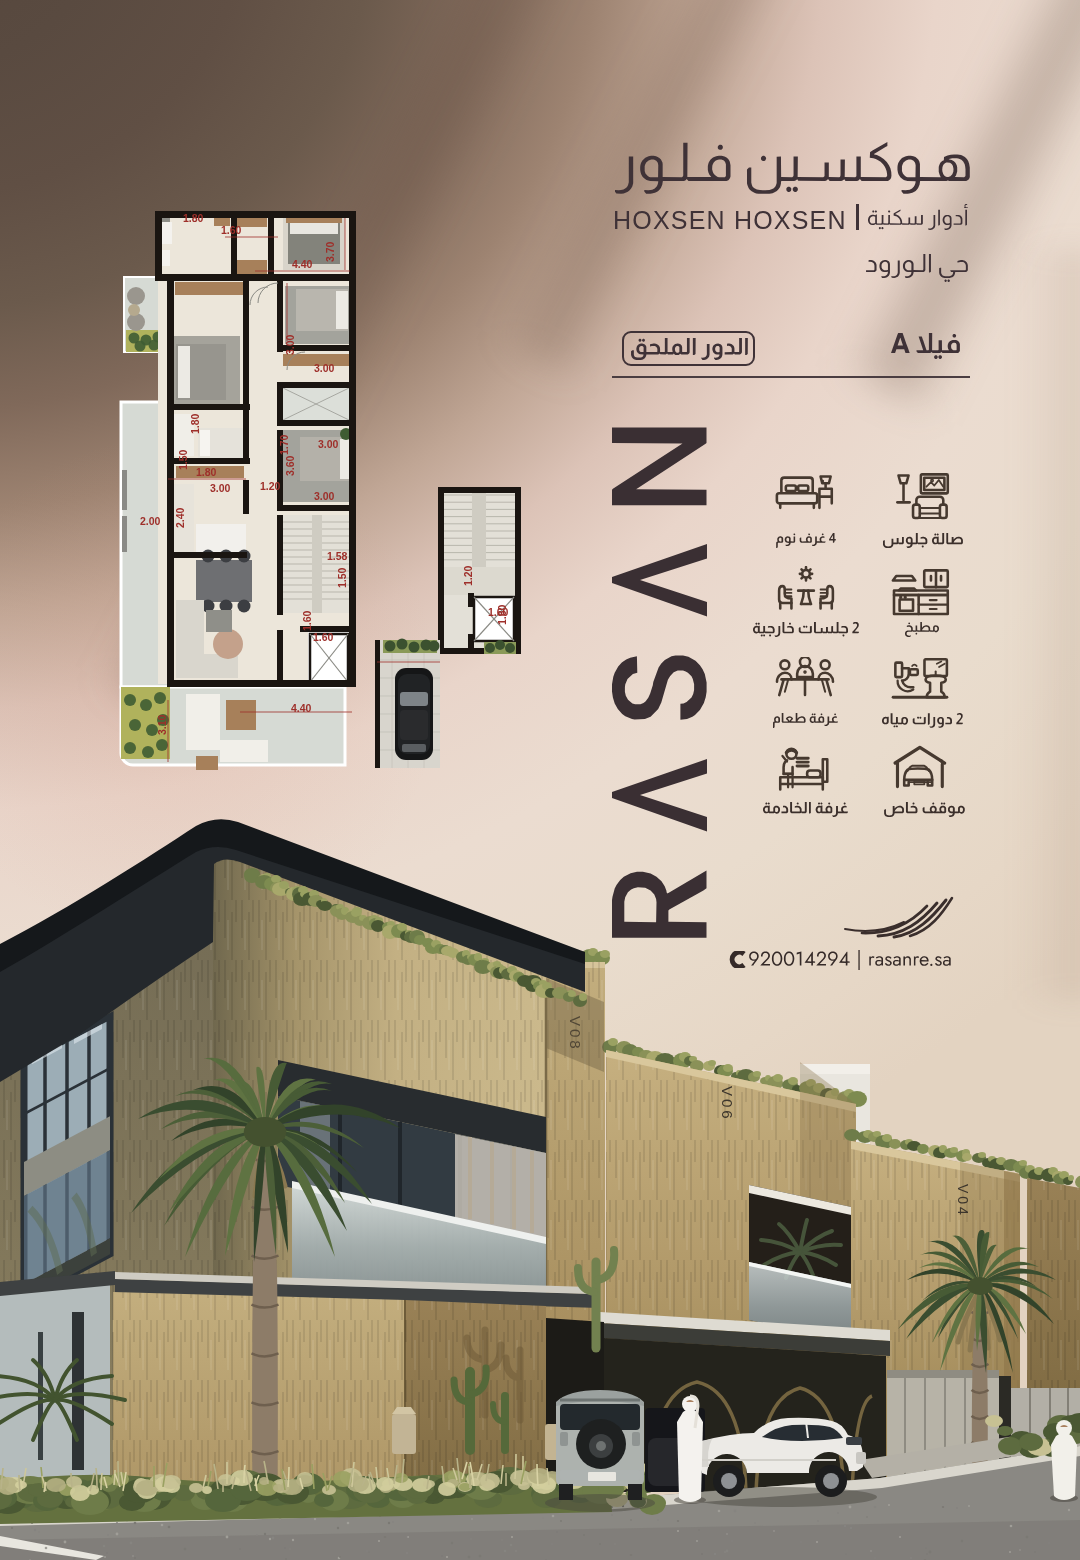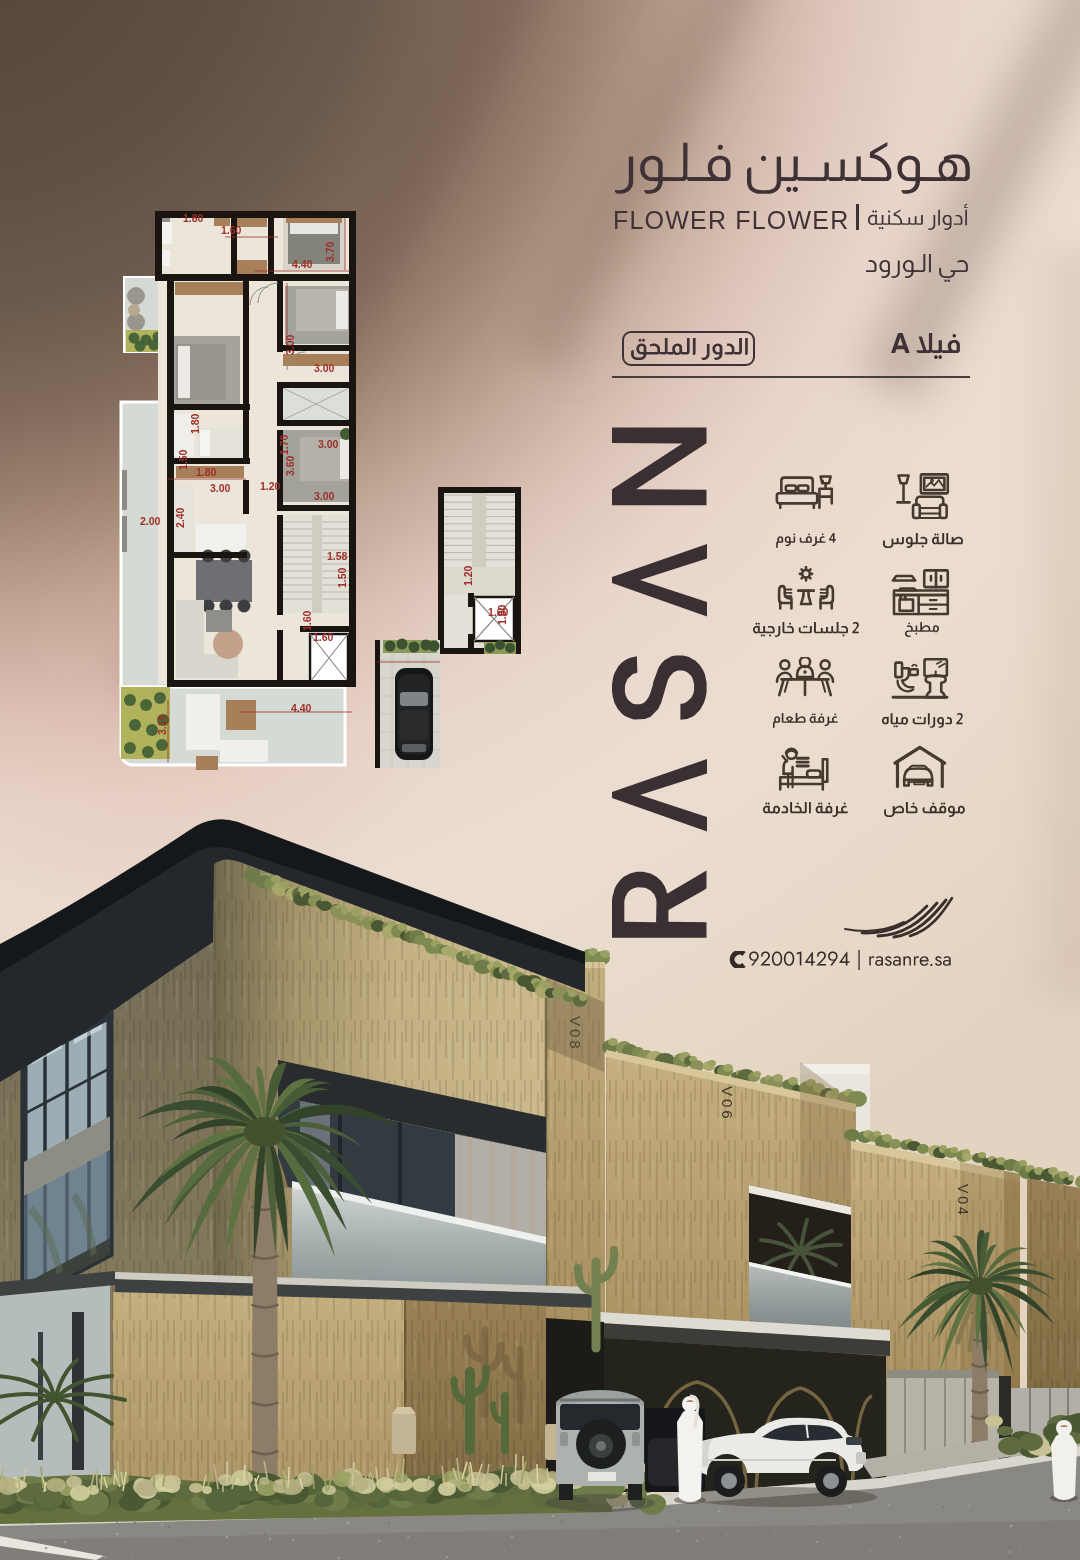--- a/index.html
+++ b/index.html
@@ -9,21 +9,21 @@
 background:
  radial-gradient(150% 92% at -6% -5%, #55463c 0%, #594a40 10%, #604f44 19%, #6b5a4c 27%, #80695a 34%, #9d8371 41%, #c0a695 48%, #dcc3b7 55%, #e9d5ca 62%, #ebdcd0 72%, #e9dccd 82%, #e6d7c6 93%, #e3d3c1 100%);"></div>
 <div class="abs" style="left:-80px;top:430px;width:520px;height:520px;background:radial-gradient(closest-side, rgba(215,155,135,0.20), rgba(215,155,135,0))"></div>
 <div class="abs" style="left:300px;top:-150px;width:95px;height:900px;background:linear-gradient(90deg,rgba(120,95,80,0),rgba(105,84,70,0.38),rgba(120,95,80,0));transform:rotate(27deg);filter:blur(18px)"></div>
 <div class="abs" style="left:620px;top:-170px;width:95px;height:560px;background:linear-gradient(90deg,rgba(120,95,80,0),rgba(112,88,74,0.30),rgba(120,95,80,0));transform:rotate(27deg);filter:blur(17px)"></div>
 <div class="abs" style="left:960px;top:-140px;width:110px;height:560px;background:linear-gradient(90deg,rgba(120,95,80,0),rgba(105,82,68,0.34),rgba(120,95,80,0));transform:rotate(27deg);filter:blur(18px)"></div>
 <div class="abs" style="left:1020px;top:250px;width:70px;height:750px;background:linear-gradient(90deg,rgba(150,120,100,0),rgba(150,118,98,0.18));filter:blur(14px)"></div>
 <svg style="position:absolute;left:615px;top:142px" width="355" height="52" viewBox="0 0 355.3 52.0">
     <path d="M179.7 44.8 178.9 45.2 178.3 45.8 177.9 46.6 177.9 47.9 178.1 48.5 178.7 49.3 179.9 49.9 181.0 49.9 181.6 49.7 182.4 49.1 183.0 47.9 183.0 46.8 182.6 45.8 182.0 45.2 181.2 44.8ZM173.3 44.8 172.7 45.0 171.7 46.0 171.5 46.4 171.5 48.3 172.5 49.5 173.3 49.9 174.4 49.9 175.4 49.5 176.0 48.9 176.4 48.1 176.4 46.6 176.2 46.0 175.4 45.2 174.6 44.8ZM18.2 14.4 13.8 14.4 13.8 40.2 13.0 43.3 12.0 45.0 10.9 46.0 8.5 47.5 6.0 48.1 3.7 48.3 0.0 48.1 0.0 49.7 1.4 51.6 6.2 51.8 8.7 51.4 11.1 50.6 12.8 49.7 14.4 48.5 16.1 46.6 17.3 44.4 18.2 41.3ZM148.2 13.8 147.5 14.0 146.5 14.9 146.1 15.7 146.1 17.1 146.5 18.0 147.1 18.6 148.0 19.0 149.4 19.0 150.4 18.4 151.0 17.3 151.3 16.3 150.8 15.1 150.0 14.2 149.2 13.8ZM353.5 19.0 352.2 16.9 350.2 14.9 347.5 13.4 346.3 13.0 342.7 12.4 339.4 12.4 336.1 12.8 332.8 13.6 329.3 15.1 329.1 18.2 327.5 19.0 325.8 20.6 325.0 21.9 324.2 24.1 324.0 25.2 324.0 29.7 324.8 32.6 326.0 35.3 305.2 35.1 305.2 21.9 304.6 19.4 303.5 17.5 301.9 15.9 300.7 15.1 298.6 14.2 296.1 13.8 293.6 13.8 291.2 14.2 289.9 14.7 287.2 16.1 285.0 18.4 283.5 21.0 282.9 23.3 282.7 25.0 282.7 27.7 283.1 30.3 283.7 32.2 284.6 33.8 285.8 35.5 287.7 37.1 289.1 38.0 290.7 38.6 292.8 39.0 300.9 39.2 300.7 41.1 300.0 43.1 299.2 44.6 297.3 46.4 294.9 47.7 293.0 48.1 290.7 48.3 286.8 48.1 286.8 49.5 288.7 51.8 292.8 51.8 294.5 51.6 297.6 50.8 299.6 49.7 300.9 48.9 302.7 47.0 303.5 45.8 304.8 42.7 305.4 39.0 331.8 39.0 333.0 38.6 334.7 39.0 351.4 39.0 352.0 38.8 353.7 37.8 354.7 36.3 355.1 35.1 355.1 25.6 354.5 21.9ZM332.8 20.4 335.3 20.8 336.3 21.5 337.2 22.3 338.2 23.9 338.8 27.0 338.6 29.7 337.6 32.2 335.7 34.3 333.7 35.1 332.4 35.1 331.2 34.7 329.5 33.4 328.5 32.0 327.7 29.5 327.5 27.7 327.7 25.4 328.1 23.9 328.7 22.7 330.2 21.3 331.6 20.6ZM291.2 18.4 293.8 17.5 295.9 17.5 296.9 17.7 298.8 18.8 300.0 20.2 300.4 21.0 300.9 23.3 300.7 35.3 293.0 35.3 291.8 34.9 290.3 34.0 288.9 32.6 288.1 31.4 287.2 28.9 287.2 24.3 287.7 22.7 288.7 20.6ZM334.3 16.9 337.6 16.3 342.1 16.3 343.6 16.5 345.0 16.9 346.7 17.7 348.5 19.4 350.0 22.3 350.4 23.9 350.8 27.2 350.8 33.6 350.6 34.3 349.8 35.1 349.3 35.3 340.1 35.1 341.3 33.4 342.5 29.5 342.5 25.4 342.1 23.5 341.3 21.7 340.5 20.4 339.2 19.2 337.0 18.0 333.9 17.3ZM104.8 2.7 104.2 2.9 103.2 3.9 102.8 5.0 103.0 6.4 103.6 7.2 104.8 7.8 106.1 7.8 106.9 7.4 107.5 6.8 107.9 6.0 107.9 4.5 107.5 3.7 106.9 3.1 105.9 2.7ZM114.9 19.8 114.3 18.4 113.3 16.9 111.6 15.5 109.6 14.4 106.7 13.8 104.0 13.8 101.3 14.2 98.6 15.3 97.4 16.1 95.5 17.7 94.5 19.2 93.7 20.8 93.1 22.9 92.9 24.1 92.9 27.9 93.5 30.5 94.5 32.8 96.4 35.1 72.4 35.1 72.6 0.8 68.3 0.8 68.3 33.4 67.9 34.5 66.9 35.3 47.7 35.1 47.7 21.9 47.5 20.6 47.0 19.4 46.0 17.5 44.4 15.9 42.7 14.9 41.1 14.2 38.6 13.8 36.1 13.8 33.6 14.2 30.3 15.7 27.4 18.4 26.0 21.0 25.4 23.3 25.2 25.0 25.2 27.7 25.6 30.3 26.2 32.2 27.4 34.5 28.3 35.5 30.1 37.1 31.6 38.0 33.2 38.6 35.3 39.0 43.3 39.2 43.1 41.1 42.5 43.1 41.7 44.6 39.8 46.4 37.3 47.7 35.5 48.1 33.2 48.3 29.3 48.1 29.3 49.5 31.2 51.8 35.3 51.8 36.9 51.6 40.0 50.8 42.1 49.7 43.3 48.9 45.2 47.0 46.0 45.8 47.3 42.7 47.9 39.0 68.9 39.0 70.4 38.4 71.8 37.1 73.5 39.0 111.6 39.0 112.9 38.6 113.5 38.2 114.7 36.7 115.3 35.5 115.6 34.5 115.6 23.3ZM100.9 18.6 103.0 17.7 104.2 17.5 106.5 17.5 108.3 18.2 109.0 18.6 110.2 20.0 111.0 22.3 111.0 34.0 110.2 35.1 109.8 35.3 104.2 35.3 102.8 34.9 100.9 33.8 99.0 32.0 98.0 30.3 97.2 27.2 97.4 23.7 98.0 21.9 99.0 20.2ZM33.6 18.4 36.3 17.5 38.4 17.5 39.4 17.7 41.3 18.8 42.5 20.2 42.9 21.0 43.3 23.3 43.1 35.3 35.5 35.3 34.3 34.9 32.8 34.0 31.4 32.6 30.5 31.4 29.7 28.9 29.7 24.3 30.1 22.7 31.2 20.6ZM272.6 0.0 257.7 8.5 255.9 9.7 255.3 9.9 255.0 15.7 258.6 16.3 261.0 17.1 263.3 18.2 265.8 19.8 268.5 22.5 269.9 24.6 270.9 26.6 271.8 29.1 272.2 31.2 272.4 33.2 272.2 34.3 271.1 35.3 246.0 35.1 246.0 14.4 241.6 14.4 241.6 34.0 241.4 34.5 240.4 35.3 229.9 34.9 230.1 17.5 225.7 17.5 225.7 33.2 225.3 34.7 224.5 35.3 214.0 35.1 214.0 20.6 209.7 20.6 209.7 34.0 209.4 34.5 208.4 35.3 182.8 35.1 183.0 14.4 178.7 14.4 178.7 33.4 178.3 34.5 177.3 35.3 166.3 35.1 166.1 14.4 161.8 14.7 161.8 40.9 161.2 43.1 160.5 44.4 158.9 46.2 157.4 47.0 154.6 47.9 150.2 48.3 148.0 48.3 145.1 48.1 142.0 47.5 139.1 46.0 137.6 44.4 137.0 43.1 136.4 40.4 136.4 25.6 134.1 25.6 132.1 27.4 132.1 41.3 132.5 43.1 133.7 46.0 134.7 47.5 136.8 49.3 139.5 50.8 141.3 51.4 143.6 51.8 154.6 51.8 157.7 51.2 159.7 50.3 162.0 48.9 163.6 47.3 164.9 45.4 165.5 44.0 166.1 41.5 166.1 40.0 166.5 39.0 179.3 39.0 180.8 38.4 182.4 37.3 183.4 38.8 210.3 39.0 212.1 38.2 213.2 37.1 214.8 39.0 226.4 39.0 227.8 38.4 229.5 37.3 230.7 39.0 242.3 39.0 243.7 38.4 245.1 37.1 246.8 39.0 273.0 39.0 274.0 38.6 275.5 37.3 276.3 35.9 276.7 33.8 276.5 30.1 275.7 26.6 274.2 23.3 272.0 20.0 268.9 16.9 265.6 14.7 262.1 13.0 259.6 12.4 259.2 12.0 271.1 4.7 272.2 4.3 272.6 3.9Z" fill="#3f3237" fill-rule="evenodd" fill-opacity="1"></path>
   </svg>
-<div class="abs" style="left:613px;top:206px;white-space:nowrap;color:#3f3237;font-size:25px;letter-spacing:1.2px;font-weight:400">FLOWER FLOWER</div>
+<div class="abs" style="left:613px;top:206px;white-space:nowrap;color:#3f3237;font-size:25px;letter-spacing:1.2px;font-weight:400">HOXSEN HOXSEN</div>
 <div class="abs" style="left:856px;top:204px;width:2.5px;height:26px;background:#3f3237"></div>
 <svg style="position:absolute;left:868px;top:204px" width="100" height="26" viewBox="0 0 100.1 26.0">
     <path d="M14.1 23.1 13.8 23.3 13.6 23.5 13.4 23.9 13.4 24.4 13.5 24.6 13.7 24.9 14.2 25.2 14.6 25.2 14.9 25.1 15.2 24.9 15.5 24.4 15.5 24.0 15.3 23.5 15.0 23.3 14.7 23.1ZM11.6 23.1 11.4 23.2 11.0 23.6 10.9 23.8 10.9 24.5 11.3 25.0 11.6 25.2 12.0 25.2 12.4 25.0 12.7 24.8 12.8 24.4 12.8 23.9 12.8 23.6 12.4 23.3 12.1 23.1ZM67.3 11.1 65.6 11.1 65.6 21.3 65.2 22.6 64.8 23.2 64.4 23.6 63.4 24.2 62.5 24.4 61.6 24.5 60.1 24.4 60.1 25.1 60.7 25.8 62.5 25.9 63.5 25.8 64.5 25.4 65.2 25.1 65.8 24.6 66.5 23.9 67.0 23.0 67.3 21.7ZM87.8 11.0 87.8 12.3 89.1 12.3 90.5 12.5 91.2 12.8 91.6 13.1 92.2 13.8 92.6 14.7 92.8 15.7 92.8 18.6 92.6 19.1 92.3 19.4 85.7 19.5 85.7 20.8 93.0 20.8 93.6 20.6 94.2 20.0 94.5 19.2 94.5 15.0 94.4 14.2 93.9 13.1 93.5 12.5 93.0 12.0 92.4 11.6 91.7 11.3 91.0 11.0 90.0 10.9 88.7 10.9 88.0 11.0ZM81.0 11.0 80.1 10.9 79.1 10.9 78.4 11.0 77.3 11.3 76.5 11.8 76.0 12.3 75.5 12.9 75.0 14.0 74.7 15.3 74.7 16.4 74.9 17.4 75.1 18.0 75.5 19.0 76.4 19.9 77.0 20.4 77.5 20.7 78.7 21.0 80.5 21.0 81.6 20.8 81.7 20.7 81.9 20.8 81.8 22.0 81.5 22.6 81.3 23.1 80.3 24.0 80.0 24.1 78.8 24.4 77.9 24.5 76.4 24.4 76.4 25.0 77.1 25.9 78.8 25.9 79.9 25.8 81.2 25.3 81.9 24.8 82.7 24.0 83.0 23.5 83.4 22.6 83.6 21.5 83.6 14.1 83.4 13.1 83.0 12.3 82.3 11.7 81.8 11.4ZM78.1 12.7 79.1 12.3 80.0 12.3 80.4 12.4 80.8 12.6 81.1 12.8 81.6 13.4 81.8 14.1 81.9 14.7 81.9 19.0 81.8 19.1 80.4 19.5 79.1 19.5 78.7 19.4 77.8 18.9 77.2 18.3 76.9 17.8 76.5 16.8 76.5 15.0 76.7 14.4 77.1 13.6ZM20.9 6.5 20.5 6.6 20.3 6.9 20.1 7.2 20.1 7.8 20.3 8.1 20.5 8.3 20.8 8.5 21.3 8.5 21.6 8.4 21.9 8.2 22.2 7.7 22.2 7.3 22.1 7.0 21.6 6.5 21.3 6.5ZM7.7 6.5 7.3 6.6 7.0 6.9 6.9 7.2 6.9 7.8 7.0 8.1 7.3 8.3 7.6 8.5 8.1 8.5 8.5 8.3 8.7 8.2 8.9 7.7 8.9 7.3 8.8 7.0 8.6 6.7 8.1 6.5ZM5.1 6.5 4.7 6.6 4.4 6.9 4.3 7.4 4.3 7.8 4.8 8.4 5.1 8.5 5.6 8.5 5.9 8.3 6.1 8.1 6.3 7.8 6.3 7.2 6.1 6.9 5.9 6.6 5.5 6.5ZM99.1 5.7 97.4 5.7 97.4 21.4 98.2 21.4 99.1 20.7ZM72.0 5.7 70.3 5.7 70.3 21.4 71.1 21.4 72.0 20.7ZM54.9 11.1 53.1 11.1 53.1 18.9 53.1 19.1 52.7 19.4 48.5 19.2 48.6 12.3 46.8 12.3 46.8 18.6 46.7 19.1 46.4 19.4 42.2 19.3 42.2 13.6 40.5 13.6 40.5 18.9 40.1 19.3 40.0 19.4 34.1 19.3 34.2 18.2 33.9 16.5 33.4 15.1 32.6 13.7 31.1 12.1 30.4 11.6 28.9 10.8 28.4 10.5 27.4 10.3 27.2 10.1 32.0 7.3 32.4 7.1 32.5 6.9 32.5 5.4 26.7 8.7 25.9 9.2 25.7 9.3 25.6 11.6 27.0 11.9 28.0 12.2 28.9 12.6 29.8 13.2 30.9 14.3 31.5 15.1 31.9 15.9 32.2 16.9 32.4 17.7 32.5 18.6 32.4 19.0 32.0 19.4 21.9 19.3 22.0 11.1 20.3 11.1 20.3 18.6 20.1 19.1 19.7 19.4 15.4 19.3 15.5 11.1 13.7 11.1 13.7 18.6 13.6 19.1 13.2 19.4 9.3 19.4 8.9 18.9 8.9 10.5 8.1 10.5 7.3 11.2 7.0 11.3 6.5 11.0 5.5 10.8 4.2 10.8 3.2 11.0 2.8 11.2 2.1 11.6 1.3 12.3 0.5 13.6 0.1 14.9 0.0 15.5 0.0 16.5 0.2 17.5 0.4 18.2 0.8 19.1 1.3 19.7 1.7 20.1 2.3 20.5 2.9 20.8 4.0 21.1 5.2 21.1 5.6 21.0 6.6 20.7 7.5 20.1 7.9 20.5 8.7 20.8 14.0 20.8 14.6 20.6 15.2 20.2 15.6 20.8 20.5 20.8 21.1 20.6 21.7 20.2 22.2 20.8 32.6 20.8 33.4 20.5 33.8 20.1 34.4 20.8 40.7 20.8 41.5 20.5 41.9 20.1 42.6 20.8 47.1 20.8 47.7 20.6 48.2 20.1 48.9 20.8 53.4 20.8 54.2 20.4 54.6 19.9 54.9 19.4ZM4.7 12.3 5.8 12.3 6.7 12.5 7.2 12.8 7.2 18.9 7.0 19.1 6.5 19.3 5.3 19.6 4.3 19.6 3.6 19.5 3.1 19.2 2.4 18.5 2.0 17.7 1.8 16.9 1.8 15.2 2.2 14.1 2.6 13.5 3.5 12.7ZM99.3 0.2 98.7 0.0 97.9 0.0 97.6 0.1 97.0 0.5 96.6 1.3 96.6 2.4 97.0 3.2 96.1 3.3 96.1 4.0 99.6 4.0 99.9 3.7 100.0 3.3 98.5 3.3 98.2 3.2 97.6 2.7 97.5 2.4 97.5 1.6 97.5 1.4 98.1 0.9 99.3 1.0Z" fill="#3f3237" fill-rule="evenodd" fill-opacity="1"></path>
   </svg>
 <svg style="position:absolute;left:866px;top:254px" width="102" height="28" viewBox="0 0 101.9 28.0">
     <path d="M82.4 25.5 82.1 25.6 81.5 26.2 81.4 26.4 81.4 26.9 81.5 27.2 81.9 27.7 82.4 27.9 82.9 27.9 83.3 27.7 83.6 27.4 83.8 27.0 83.8 26.4 83.6 26.0 83.3 25.7 82.8 25.5ZM79.3 25.5 78.9 25.7 78.6 26.0 78.4 26.4 78.4 27.1 78.9 27.7 79.3 27.9 79.8 27.9 80.1 27.8 80.6 27.3 80.7 27.1 80.7 26.3 80.2 25.7 79.8 25.5ZM33.7 6.4 31.7 6.4 31.7 18.5 31.3 20.0 30.8 20.7 30.3 21.2 29.2 21.9 28.0 22.2 26.9 22.3 25.2 22.2 25.2 23.0 25.9 23.8 28.1 23.9 29.3 23.7 30.4 23.3 31.2 23.0 32.0 22.4 32.7 21.5 33.3 20.4 33.7 19.0ZM101.3 9.5 100.8 8.4 99.8 7.4 98.9 6.8 98.0 6.4 96.4 6.1 94.9 6.1 92.9 6.4 91.4 6.9 91.4 8.4 91.8 8.4 94.2 7.9 96.4 7.9 97.2 8.1 98.0 8.5 99.0 9.5 99.4 10.2 99.7 11.1 99.8 11.8 99.8 15.4 99.6 15.9 99.2 16.2 84.3 16.2 84.3 17.0 85.1 17.9 87.1 18.1 86.9 19.4 86.6 20.2 86.2 20.7 85.4 21.5 84.1 22.0 83.0 22.2 81.6 22.3 79.2 22.2 78.1 22.0 77.2 21.7 76.6 21.4 75.8 20.5 75.3 19.5 75.1 18.4 75.1 13.7 74.0 13.7 73.1 14.3 73.1 18.8 73.4 20.3 74.1 21.6 75.2 22.7 76.5 23.4 78.5 23.9 83.6 23.9 85.1 23.6 86.2 23.2 87.0 22.7 88.0 21.7 88.4 21.1 88.8 20.1 89.2 17.9 100.1 17.9 100.8 17.6 101.4 17.0 101.8 16.1 101.8 11.4 101.6 10.4ZM20.8 6.3 19.8 6.1 18.5 6.1 17.7 6.2 16.5 6.6 15.5 7.2 14.8 7.8 14.2 8.5 13.7 9.8 13.4 11.3 13.4 12.7 13.6 13.9 13.8 14.5 14.3 15.7 15.3 16.9 16.1 17.4 16.7 17.7 18.0 18.1 20.2 18.1 21.5 17.8 21.6 17.7 21.9 17.8 21.7 19.3 21.4 20.1 21.1 20.5 20.0 21.6 19.6 21.8 18.2 22.2 17.1 22.3 15.3 22.2 15.3 22.9 16.2 23.9 18.2 23.9 19.5 23.7 21.0 23.2 21.9 22.6 22.8 21.7 23.2 21.1 23.6 20.1 23.9 18.7 23.9 9.9 23.6 8.7 23.2 7.8 22.4 7.1 21.8 6.7ZM17.3 8.2 18.6 7.8 19.6 7.8 20.1 7.9 20.5 8.1 20.9 8.4 21.5 9.1 21.8 9.9 21.9 10.7 21.9 15.7 21.7 15.9 20.1 16.3 18.6 16.3 18.1 16.2 17.0 15.6 16.3 14.9 15.9 14.3 15.5 13.2 15.5 11.0 15.7 10.3 16.2 9.3ZM2.5 6.3 2.5 7.8 4.1 7.8 5.7 8.0 6.6 8.4 7.0 8.7 7.8 9.6 8.2 10.7 8.4 11.8 8.4 15.3 8.2 15.9 7.8 16.2 0.0 16.3 0.0 17.9 8.7 17.9 9.4 17.6 10.1 17.0 10.5 16.0 10.5 11.0 10.3 10.1 9.7 8.7 9.2 8.0 8.6 7.5 7.9 7.0 7.2 6.6 6.3 6.3 5.1 6.1 3.6 6.1 2.7 6.2ZM64.9 0.0 62.9 0.0 62.9 18.6 63.8 18.6 64.9 17.7ZM59.3 0.0 57.3 0.0 57.3 15.3 57.1 15.8 56.6 16.2 47.5 16.1 47.5 9.9 47.4 9.3 47.2 8.7 46.7 7.8 45.9 7.1 45.1 6.6 44.4 6.3 43.2 6.1 42.0 6.1 40.9 6.3 39.3 7.0 38.0 8.2 37.3 9.5 37.0 10.6 36.9 11.3 36.9 12.6 37.1 13.9 37.4 14.7 38.0 15.8 38.4 16.3 39.2 17.1 39.9 17.4 40.7 17.7 41.7 17.9 45.4 18.0 45.2 19.3 44.9 20.2 44.7 20.5 43.5 21.6 42.6 22.0 41.8 22.2 40.7 22.3 38.9 22.2 38.9 22.9 39.7 23.9 41.7 23.9 42.9 23.7 43.9 23.4 45.4 22.6 46.3 21.7 47.0 20.5 47.4 19.3 47.6 17.9 57.5 17.9 58.0 17.7 58.9 17.0 59.3 16.0ZM40.9 8.2 42.1 7.8 43.1 7.8 43.6 7.9 44.5 8.4 45.1 9.1 45.2 9.5 45.4 10.6 45.3 16.2 41.8 16.2 41.2 16.0 40.5 15.6 39.8 14.9 39.4 14.3 39.0 13.2 39.0 11.0 39.2 10.3 39.7 9.3Z" fill="#3f3237" fill-rule="evenodd" fill-opacity="1"></path>
   </svg>
 <div class="abs" style="left:622px;top:331px;width:129px;height:31px;border:2.5px solid #3f3237;border-radius:9px"></div>
 <svg style="position:absolute;left:631px;top:338px" width="117" height="22" viewBox="0 0 116.9 22.0">
     <path d="M78.5 5.9 75.8 5.9 75.8 16.2 75.6 17.2 75.0 18.3 74.3 19.0 73.9 19.2 72.7 19.6 71.6 19.7 70.3 19.5 70.3 20.5 71.4 21.9 73.0 21.9 74.1 21.7 75.1 21.4 75.8 21.0 76.5 20.6 77.4 19.6 78.0 18.7 78.2 18.0 78.5 16.6ZM87.9 5.7 87.2 5.6 85.4 5.7 84.5 5.9 83.7 6.4 82.4 7.5 82.1 8.1 81.7 8.9 81.4 9.8 81.3 11.1 81.4 12.1 81.7 13.1 82.3 14.4 83.5 15.6 83.8 15.9 84.7 16.3 85.8 16.6 87.4 16.6 88.5 16.4 88.4 17.1 88.1 18.0 87.2 19.0 86.8 19.2 85.6 19.6 84.5 19.7 83.0 19.6 83.0 20.4 84.1 21.8 84.3 21.9 85.9 21.9 86.5 21.8 87.7 21.5 89.0 20.8 90.2 19.7 90.9 18.5 91.2 17.6 91.4 15.9 91.4 9.8 91.2 8.5 90.6 7.3 89.9 6.6 88.8 5.9ZM85.6 8.1 86.1 7.9 87.1 7.9 87.6 8.1 88.4 9.0 88.6 9.8 88.5 14.0 87.6 14.3 86.4 14.3 85.8 14.1 85.3 13.8 84.6 13.1 84.3 12.4 84.1 11.5 84.1 10.5 84.2 9.9 84.4 9.4 84.8 8.7ZM12.2 0.8 11.4 1.2 11.0 1.9 11.0 2.7 11.2 3.0 11.7 3.5 12.2 3.7 12.7 3.7 13.2 3.5 13.7 3.1 13.8 2.8 13.9 2.1 13.7 1.4 13.2 1.0 12.8 0.8ZM8.6 0.8 8.1 1.1 7.7 1.4 7.5 1.8 7.5 2.4 7.7 3.1 8.1 3.5 8.7 3.7 9.2 3.7 9.7 3.5 10.2 3.0 10.4 2.6 10.4 2.0 10.2 1.5 9.7 1.0 9.2 0.8ZM116.8 0.0 114.1 0.0 114.1 17.0 115.4 17.0 116.7 16.0ZM110.9 0.0 108.1 0.0 108.1 13.7 107.8 14.1 103.4 14.0 103.4 10.4 103.1 9.0 102.9 8.5 102.5 7.8 102.1 7.4 101.3 6.7 100.8 6.3 99.4 5.8 98.4 5.6 96.9 5.6 96.0 5.8 96.0 7.9 97.5 7.8 98.4 8.0 99.2 8.3 99.9 9.0 100.5 10.0 100.7 10.7 100.7 13.8 100.4 14.1 93.6 14.2 93.6 16.4 101.5 16.4 102.0 16.2 103.0 15.5 103.8 16.4 108.8 16.4 109.7 16.1 110.4 15.3 110.7 14.8 110.9 14.0ZM64.6 0.0 61.8 0.0 61.8 17.0 63.2 17.0 64.5 16.0ZM58.6 0.0 55.9 0.0 55.9 13.7 55.5 14.1 51.5 14.1 51.1 13.7 51.1 9.0 50.8 8.1 50.6 7.5 49.7 6.6 48.8 6.0 48.0 5.8 46.6 5.6 45.4 5.7 44.2 6.0 43.1 6.7 42.0 7.9 41.4 9.0 41.2 10.5 41.2 11.8 41.6 14.1 36.5 14.0 36.5 0.0 33.8 0.0 33.8 13.7 33.4 14.1 29.0 14.0 29.0 10.8 28.9 10.1 28.7 9.1 28.2 8.2 27.7 7.5 27.1 7.0 26.4 6.5 25.5 6.0 24.8 5.8 23.6 5.6 22.3 5.6 21.5 5.7 20.0 5.9 19.0 6.3 19.0 8.4 19.2 8.4 20.7 8.1 22.5 7.9 23.7 8.1 24.2 8.2 24.8 8.6 25.7 9.5 26.1 10.2 26.3 11.0 26.3 13.7 26.2 13.8 25.9 14.1 15.3 14.0 15.3 9.0 15.1 8.2 14.7 7.5 13.8 6.5 12.8 5.9 11.9 5.7 11.2 5.6 10.0 5.6 9.0 5.8 7.9 6.2 7.1 6.7 6.2 7.7 5.7 8.7 5.3 10.2 5.3 11.4 5.4 12.2 5.8 13.4 6.1 14.1 6.6 14.7 7.5 15.6 8.2 16.0 9.2 16.3 12.5 16.6 12.3 17.4 11.9 18.3 11.3 18.9 10.6 19.2 9.7 19.5 9.0 19.6 6.3 19.6 5.0 19.3 4.2 19.0 3.5 18.4 3.1 17.8 2.8 16.6 2.8 12.2 1.3 12.2 0.0 13.3 0.0 16.9 0.3 18.1 0.8 19.2 1.4 20.0 2.2 20.8 2.9 21.2 4.3 21.7 5.4 21.9 9.9 21.9 10.9 21.7 12.0 21.4 12.5 21.1 13.4 20.5 14.1 19.8 14.8 18.6 15.2 17.5 15.3 16.4 27.1 16.4 27.6 16.2 28.6 15.5 29.2 16.3 34.5 16.4 35.4 16.1 36.1 15.5 36.9 16.4 42.0 16.4 42.7 15.6 43.6 16.4 44.4 16.9 45.5 17.1 46.6 17.1 47.6 16.9 48.6 16.2 48.9 15.9 49.1 15.7 49.5 16.1 50.4 16.4 56.6 16.4 57.0 16.3 57.5 16.1 58.2 15.3 58.5 14.8 58.6 14.0ZM46.0 7.9 46.9 7.9 47.5 8.2 48.1 8.7 48.3 9.3 48.3 13.8 47.8 14.4 47.4 14.6 46.8 14.8 46.0 14.8 45.3 14.5 45.0 14.3 44.5 13.8 44.2 13.0 43.9 12.0 43.9 10.4 44.2 9.4 44.9 8.4 45.2 8.2ZM9.4 8.2 10.1 7.9 11.1 7.9 11.7 8.2 12.2 8.7 12.5 9.2 12.6 9.8 12.5 14.1 10.2 14.1 9.7 13.9 9.2 13.7 8.5 12.9 8.2 12.3 8.1 11.7 8.1 10.3 8.2 9.6 8.7 8.8Z" fill="#3f3237" fill-rule="evenodd" fill-opacity="1"></path>

